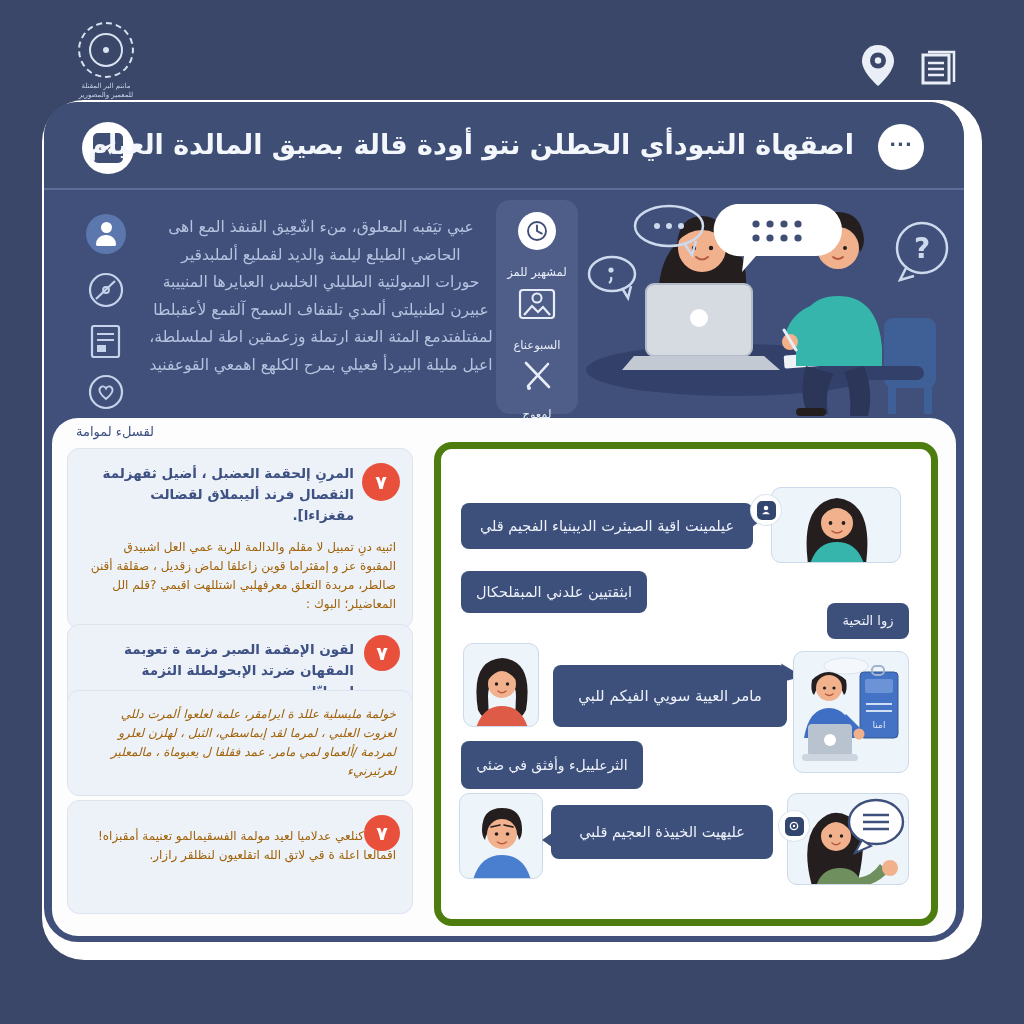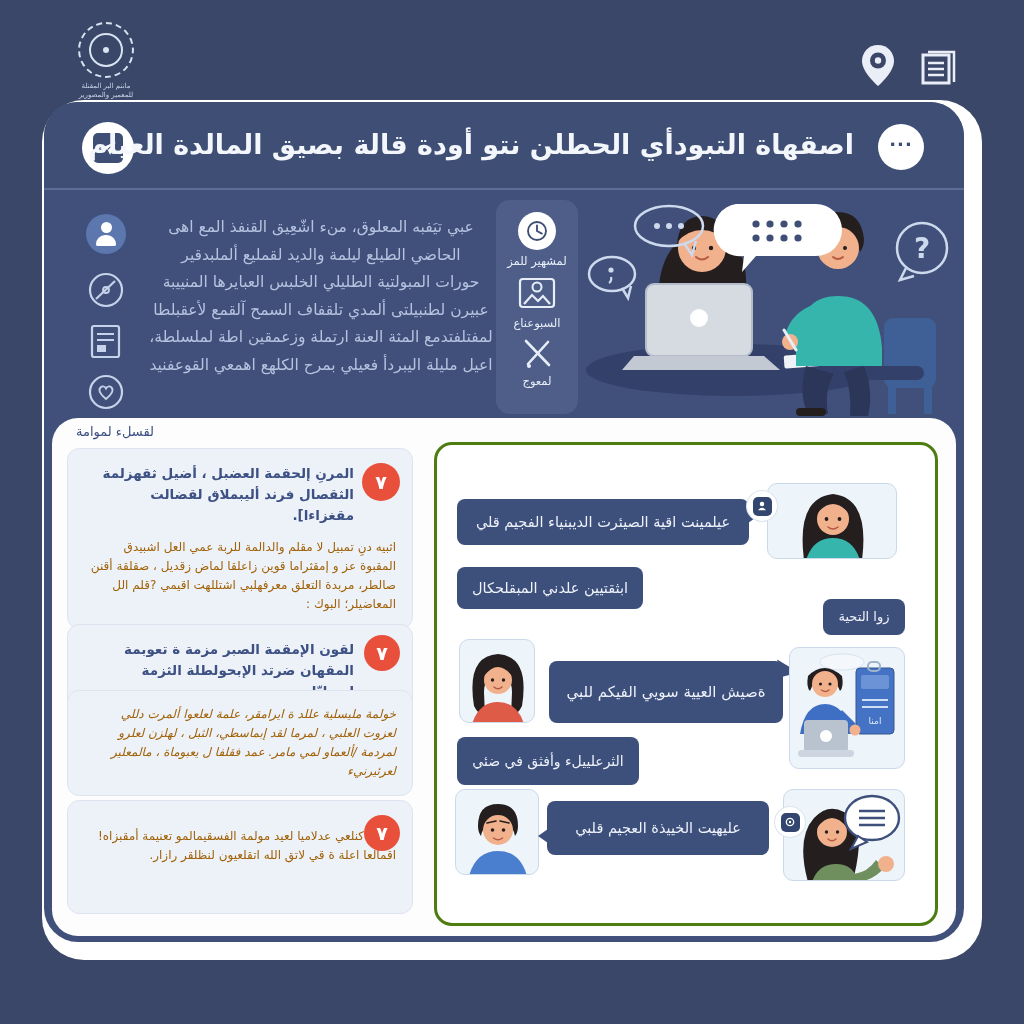--- a/index.html
+++ b/index.html
@@ -43,41 +43,41 @@
   .ic-circle-fill { background:#5b77ad; border-radius:50%; display:flex; flex-direction:column; align-items:center; justify-content:center; }
   .p-head { width:11px; height:11px; background:#fff; border-radius:50%; }
   .p-body { width:20px; height:11px; background:#fff; border-radius:10px 10px 2px 2px; margin-top:2px; }
   .intro-text { left:95px; top:112px; width:364px; direction:rtl; text-align:center;
     color:#b5c3e0; font-size:15.5px; line-height:27.5px; }
 
   
   .side-toolbar { left:452px; top:98px; width:82px; height:214px; background:#4e5e88; border-radius:14px;
     display:flex; flex-direction:column; align-items:center; padding-top:12px; gap:6px; }
   .tb-item { display:flex; flex-direction:column; align-items:center; cursor:pointer; }
-  .tb-label { margin-top:4px; font-size:11.5px; color:#e8eef8; direction:rtl; white-space:nowrap; }
+  .tb-label { margin-top:15px; font-size:11.5px; color:#e8eef8; direction:rtl; white-space:nowrap; }
   .tb-clock { width:38px; height:38px; background:#fff; border-radius:50%; display:flex; align-items:center; justify-content:center; }
 
   .illus { left:540px; top:88px; width:370px; height:226px; }
 
   
   .panel { left:8px; top:316px; width:904px; height:518px; background:#fdfdfe; border-radius:26px; }
   .faq-label { left:24px; top:6px; font-size:13px; font-weight:normal; color:#3c4f82; direction:rtl; }
 
   .faq-card { left:15px; width:346px; background:#edf1f8; border:1px solid #dde4f0; border-radius:12px;
     direction:rtl; padding:14px 16px; }
   .faq-card.with-badge { padding-left:16px; padding-right:58px; }
   .faq-q { color:#3e5184; font-weight:bold; font-size:13.5px; line-height:21px; }
   .faq-a { color:#a16207; font-size:12px; line-height:19px; margin-top:12px; }
   .faq-badge { position:absolute; right:12px; top:14px; width:38px; height:38px; background:#e8503c; border-radius:50%;
     color:#fff; font-size:19px; font-weight:bold; text-align:center; line-height:38px; }
   .faq-tail { position:absolute; right:16px; bottom:-10px; width:0; height:0;
     border-top:12px solid #edf1f8; border-left:16px solid transparent; }
 
   
-  .chat { left:382px; top:24px; width:504px; height:484px; background:#fff; border:3px solid #4d7c0f; border-radius:18px; overflow:hidden; }
+  .chat { left:382px; top:24px; width:504px; height:484px; background:#fff; border:7px solid #4d7c0f; border-radius:18px; overflow:hidden; }
   .avatar-card { background:#edf4fa; border:1px solid #ccd9ea; border-radius:10px; overflow:hidden; }
   .bubble { background:#3d4f7b; border-radius:8px; color:#eef2fa; text-align:center; direction:rtl; white-space:nowrap; }
   .bubble .tail-r { position:absolute; right:-9px; top:10px; width:0; height:0;
     border-left:10px solid #3d4f7b; border-top:7px solid transparent; border-bottom:7px solid transparent; }
   .bubble .tail-l { position:absolute; left:-9px; bottom:12px; width:0; height:0;
     border-right:10px solid #3d4f7b; border-top:7px solid transparent; border-bottom:7px solid transparent; }
   .bubble .tail-ur { position:absolute; right:-14px; top:-4px; width:0; height:0;
     border-bottom:18px solid #3d4f7b; border-right:18px solid transparent; transform:rotate(-14deg); }
   .mini-badge { width:30px; height:30px; background:#fff; border-radius:50%; box-shadow:0 0 0 1px #dbe4f0;
     display:flex; align-items:center; justify-content:center; z-index:3; }
@@ -318,21 +318,21 @@
           <path d="M14 66 q-8 -50 24 -52 q32 2 24 52 q-4 8 -11 11 l1 -25 q0 -16 -14 -16 q-14 0 -14 16 l1 25 q-7 -3 -11 -11 z" fill="#241f1e"></path>
           <path d="M12 84 q7 -22 26 -22 q19 0 26 22 z" fill="#dd5b47"></path>
           <circle cx="38" cy="40" r="14" fill="#f2b18d"></circle>
           <path d="M24 36 q3 -16 14 -16 q11 0 14 16 q-7 -9 -14 -9 q-7 0 -14 9 z" fill="#241f1e"></path>
           <circle cx="32.5" cy="40" r="1.7" fill="#241f1e"></circle>
               <circle cx="43.5" cy="40" r="1.7" fill="#241f1e"></circle>
           <path d="M34 47 q4 3.5 8 0" stroke="#b5593f" stroke-width="1.5" fill="none" stroke-linecap="round"></path>
         </svg>
       </div>
       <div class="abs bubble" style="left:112px; top:216px; width:234px; height:62px; line-height:62px; font-size:15px;">
-        <span>ةصيش العيية سويي الفيكم للبي</span><div class="tail-ur"></div>
+        <span>مامر العيية سويي الفيكم للبي</span><div class="tail-ur"></div>
       </div>
       <div class="abs avatar-card" style="left:352px; top:202px; width:116px; height:122px;">
         <svg width="116" height="122" viewBox="0 0 116 122">
           <ellipse cx="52" cy="14" rx="22" ry="8" fill="#f4f8fc" stroke="#d8e2ee"></ellipse>
           <rect x="66" y="20" width="38" height="66" rx="4" fill="#4472c4" stroke="#35598f"></rect>
           <rect x="71" y="27" width="28" height="14" rx="2" fill="#6b93d6"></rect>
           <line x1="72" y1="52" x2="98" y2="52" stroke="#cfe0f5" stroke-width="2"></line>
           <line x1="72" y1="59" x2="98" y2="59" stroke="#cfe0f5" stroke-width="2"></line>
           <text x="85" y="76" text-anchor="middle" font-size="9" fill="#dfe9f8">امنا</text>
           <rect x="78" y="14" width="12" height="9" rx="4" fill="none" stroke="#9fb3cc" stroke-width="2"></rect>

